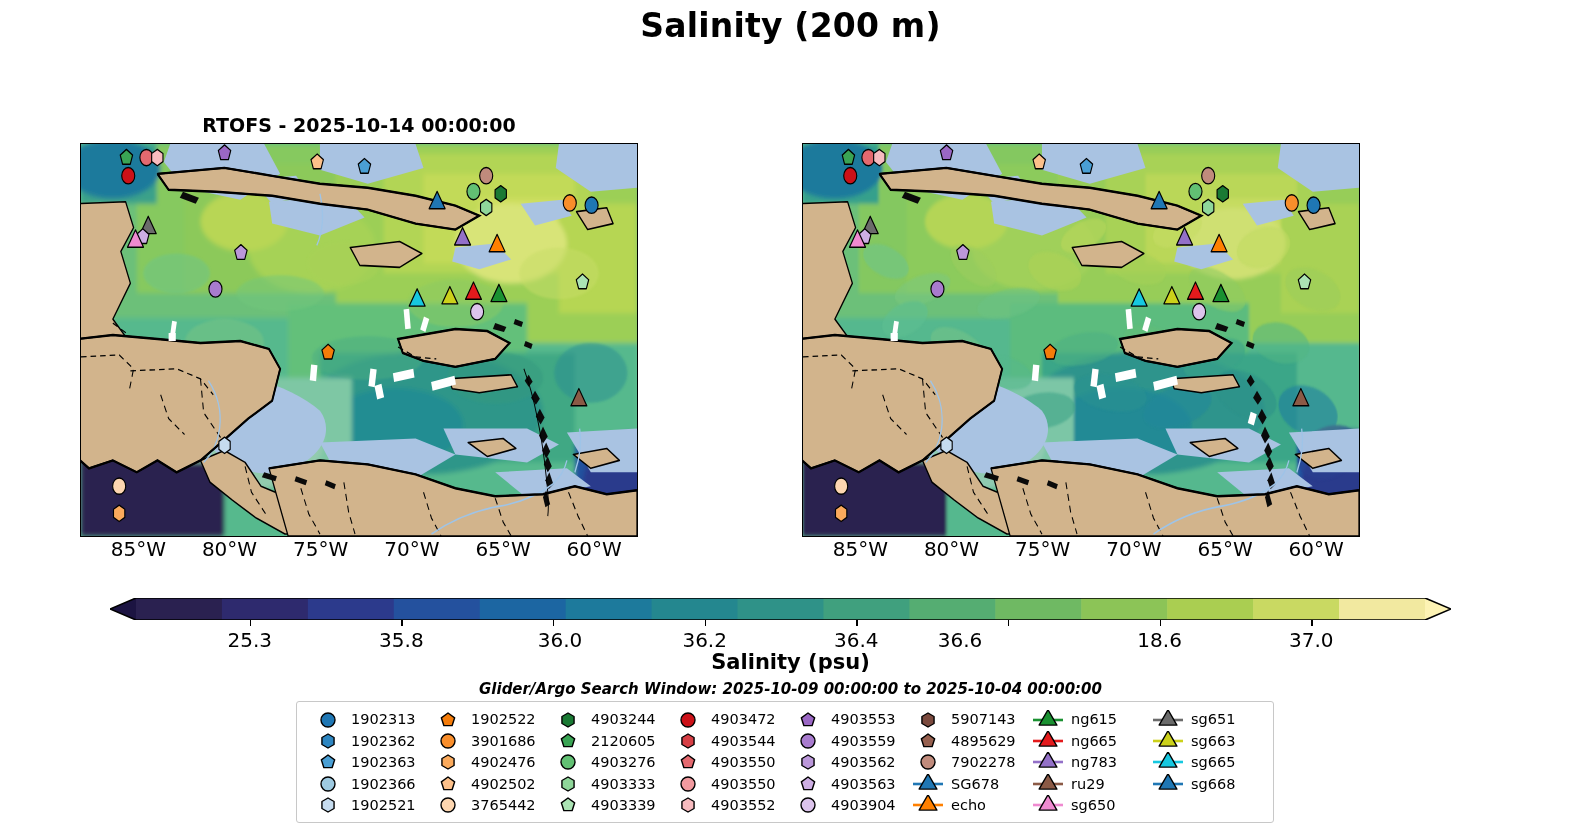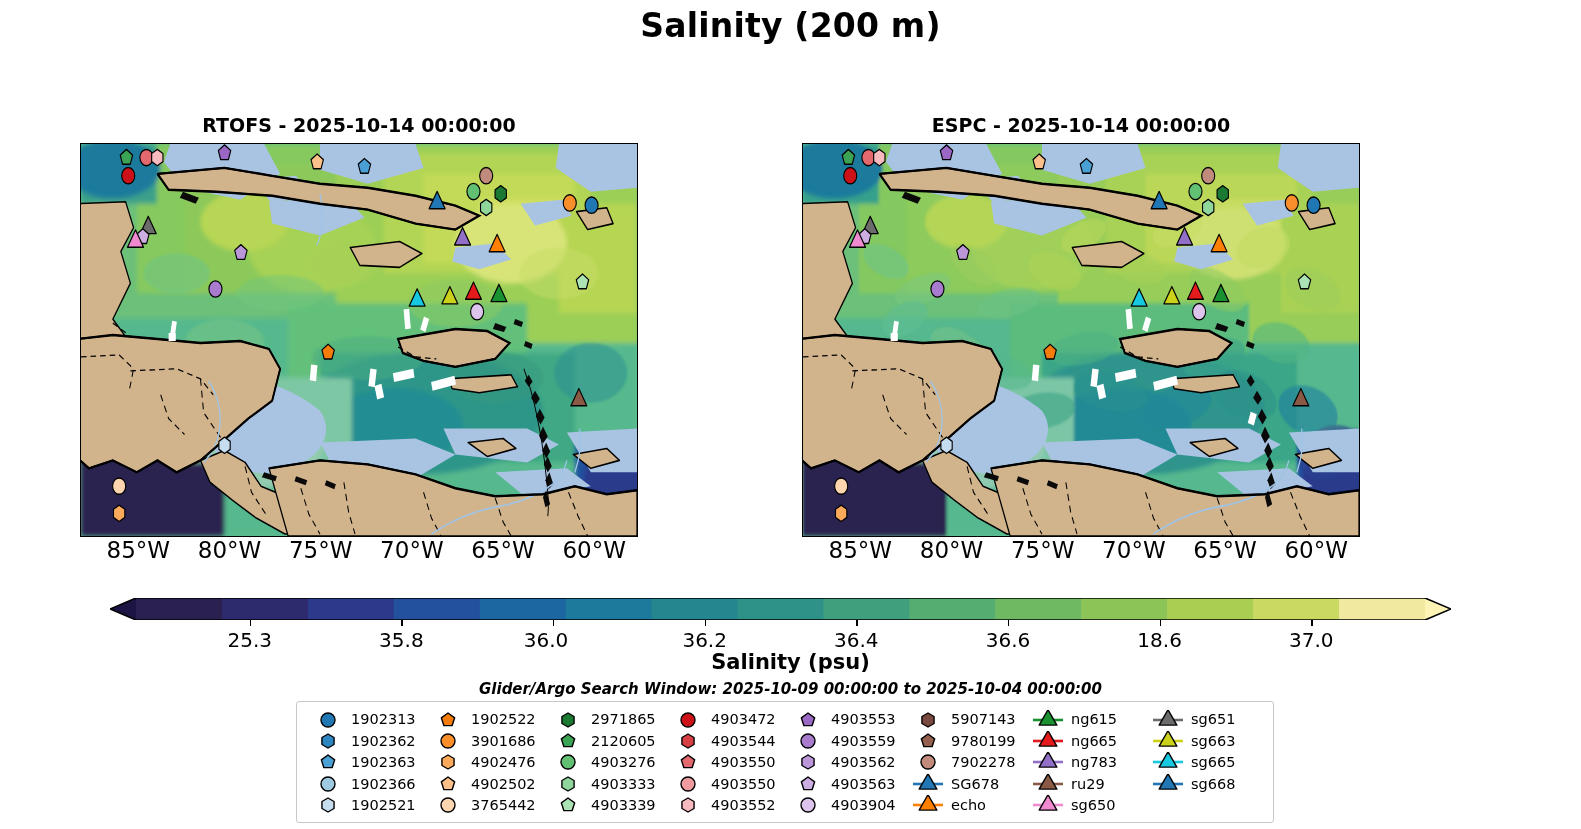--- a/index.html
+++ b/index.html
@@ -21,21 +21,21 @@
   .mapsvg{position:absolute;left:0;top:0;width:100%;height:100%;display:block;}
 
   
   .tick{position:absolute;background:#000;}
   .tick.x{width:1.3px;height:6px;bottom:-6px;}
   .tick.x.minor{height:3.4px;bottom:-3.4px;}
   .tick.y{height:1.3px;width:6px;left:-6px;}
   .tick.y.minor{width:3.4px;left:-3.4px;}
   .tick.y.right{left:auto;right:-6px;}
   .tick.y.right.minor{right:-3.4px;}
-  .xlab{position:absolute;top:8px;transform:translateX(-50%);font-size:23px;white-space:nowrap;}
+  .xlab{position:absolute;top:8px;transform:translateX(-50%);font-size:20px;white-space:nowrap;}
 
   
   #cbar-wrap{position:absolute;left:110px;top:598px;width:1341px;height:22px;}
   #cbar-svg{display:block;width:100%;height:100%;}
   #cbar-ticks{position:absolute;left:110px;top:620px;width:1341px;height:34px;}
   .cb-tick{position:absolute;top:0;width:1.3px;height:6px;background:#000;}
   .cb-lab{position:absolute;top:8px;transform:translateX(-50%);font-size:20px;white-space:nowrap;}
   #cbar-label{position:absolute;left:0;top:650px;width:1581px;text-align:center;
               font-size:21px;font-weight:bold;}
 
@@ -306,21 +306,20 @@
     </div>
 <div class="xlab" style="left: 10.4575%; top: 394px;">85°W</div>
     <div class="xlab" style="left: 26.7974%; top: 394px;">80°W</div>
     <div class="xlab" style="left: 43.1373%; top: 394px;">75°W</div>
     <div class="xlab" style="left: 59.4771%; top: 394px;">70°W</div>
     <div class="xlab" style="left: 75.817%; top: 394px;">65°W</div>
     <div class="xlab" style="left: 92.1569%; top: 394px;">60°W</div>
   </div>
 
 <div class="panel" id="panel-right">
-  <div class="panel-title">ESPC - 2025-10-14 00:00:00</div>
   <div class="mapbox">
     <svg class="mapsvg" viewBox="0 0 698 394" preserveAspectRatio="none">
       <defs>
         <clipPath id="clipR">
             <rect x="0" y="0" width="698" height="394"></rect>
           </clipPath>
         <filter id="sm1b">
             <feGaussianBlur stdDeviation="1.9"></feGaussianBlur>
           </filter>
         <filter id="sm2b">
@@ -586,27 +585,27 @@
       <path d="M1315,0 L1315,22 L1341,11 Z" fill="#fdf3b4"></path>
       <path d="M26,0 L1315,0 L1341,11 L1315,22 L26,22 L0,11 Z" fill="none" stroke="#000" stroke-width="1.6"></path>
     </svg>
 </div>
 <div id="cbar-ticks">
     <div class="cb-tick" style="left: 139.735px;"></div>
     <div class="cb-lab" style="left: 139.735px;">25.3</div>
     <div class="cb-tick" style="left: 291.382px;"></div>
     <div class="cb-lab" style="left: 291.382px;">35.8</div>
     <div class="cb-tick" style="left: 443.029px;"></div>
-    <div class="cb-lab" style="left: 436px;">36.0</div>
+    <div class="cb-lab" style="left: 450px;">36.0</div>
     <div class="cb-tick" style="left: 594.676px;"></div>
     <div class="cb-lab" style="left: 594.676px;">36.2</div>
     <div class="cb-tick" style="left: 746.324px;"></div>
     <div class="cb-lab" style="left: 746.324px;">36.4</div>
     <div class="cb-tick" style="left: 897.971px;"></div>
-    <div class="cb-lab" style="left: 898px;">36.6</div>
+    <div class="cb-lab" style="left: 850px;">36.6</div>
     <div class="cb-tick" style="left: 1049.62px;"></div>
     <div class="cb-lab" style="left: 1049.62px;">18.6</div>
     <div class="cb-tick" style="left: 1201.26px;"></div>
     <div class="cb-lab" style="left: 1201.26px;">37.0</div>
   </div>
 <div id="cbar-label">Salinity (psu)</div>
 
 <div id="legend-caption">Glider/Argo Search Window: 2025-10-09 00:00:00 to 2025-10-04 00:00:00</div>
 <div id="legend">
   <div id="legend-grid">
@@ -667,21 +666,21 @@
       <div class="lg-item">
         <svg class="lg-sym" viewBox="0 0 34 20">
           <circle cx="17" cy="10" r="7" fill="#fdd6b0" stroke="#000" stroke-width="1.4" stroke-linejoin="round"></circle>
         </svg>
         <span class="lg-txt">3765442</span>
       </div>
       <div class="lg-item">
         <svg class="lg-sym" viewBox="0 0 34 20">
           <path d="M17.00,3.00L23.06,6.50L23.06,13.50L17.00,17.00L10.94,13.50L10.94,6.50Z" fill="#1a7a34" stroke="#000" stroke-width="1.4" stroke-linejoin="round"></path>
         </svg>
-        <span class="lg-txt">2971865</span>
+        <span class="lg-txt">4903244</span>
       </div>
       <div class="lg-item">
         <svg class="lg-sym" viewBox="0 0 34 20">
           <path d="M17.00,3.00L23.66,7.84L21.11,15.66L12.89,15.66L10.34,7.84Z" fill="#3aa454" stroke="#000" stroke-width="1.4" stroke-linejoin="round"></path>
         </svg>
         <span class="lg-txt">2120605</span>
       </div>
       <div class="lg-item">
         <svg class="lg-sym" viewBox="0 0 34 20">
           <circle cx="17" cy="10" r="7" fill="#62c073" stroke="#000" stroke-width="1.4" stroke-linejoin="round"></circle>
@@ -763,21 +762,21 @@
       <div class="lg-item">
         <svg class="lg-sym" viewBox="0 0 34 20">
           <path d="M17.00,3.00L23.06,6.50L23.06,13.50L17.00,17.00L10.94,13.50L10.94,6.50Z" fill="#7b4a3e" stroke="#000" stroke-width="1.4" stroke-linejoin="round"></path>
         </svg>
         <span class="lg-txt">5907143</span>
       </div>
       <div class="lg-item">
         <svg class="lg-sym" viewBox="0 0 34 20">
           <path d="M17.00,3.00L23.66,7.84L21.11,15.66L12.89,15.66L10.34,7.84Z" fill="#96604f" stroke="#000" stroke-width="1.4" stroke-linejoin="round"></path>
         </svg>
-        <span class="lg-txt">9780199</span>
+        <span class="lg-txt">4895629</span>
       </div>
       <div class="lg-item">
         <svg class="lg-sym" viewBox="0 0 34 20">
           <circle cx="17" cy="10" r="7" fill="#c08b7c" stroke="#000" stroke-width="1.4" stroke-linejoin="round"></circle>
         </svg>
         <span class="lg-txt">7902278</span>
       </div>
       <div class="lg-item">
         <svg class="lg-sym" viewBox="0 0 34 20">
           <line x1="2" y1="10" x2="32" y2="10" stroke="#2077b4" stroke-width="2.6"></line>

